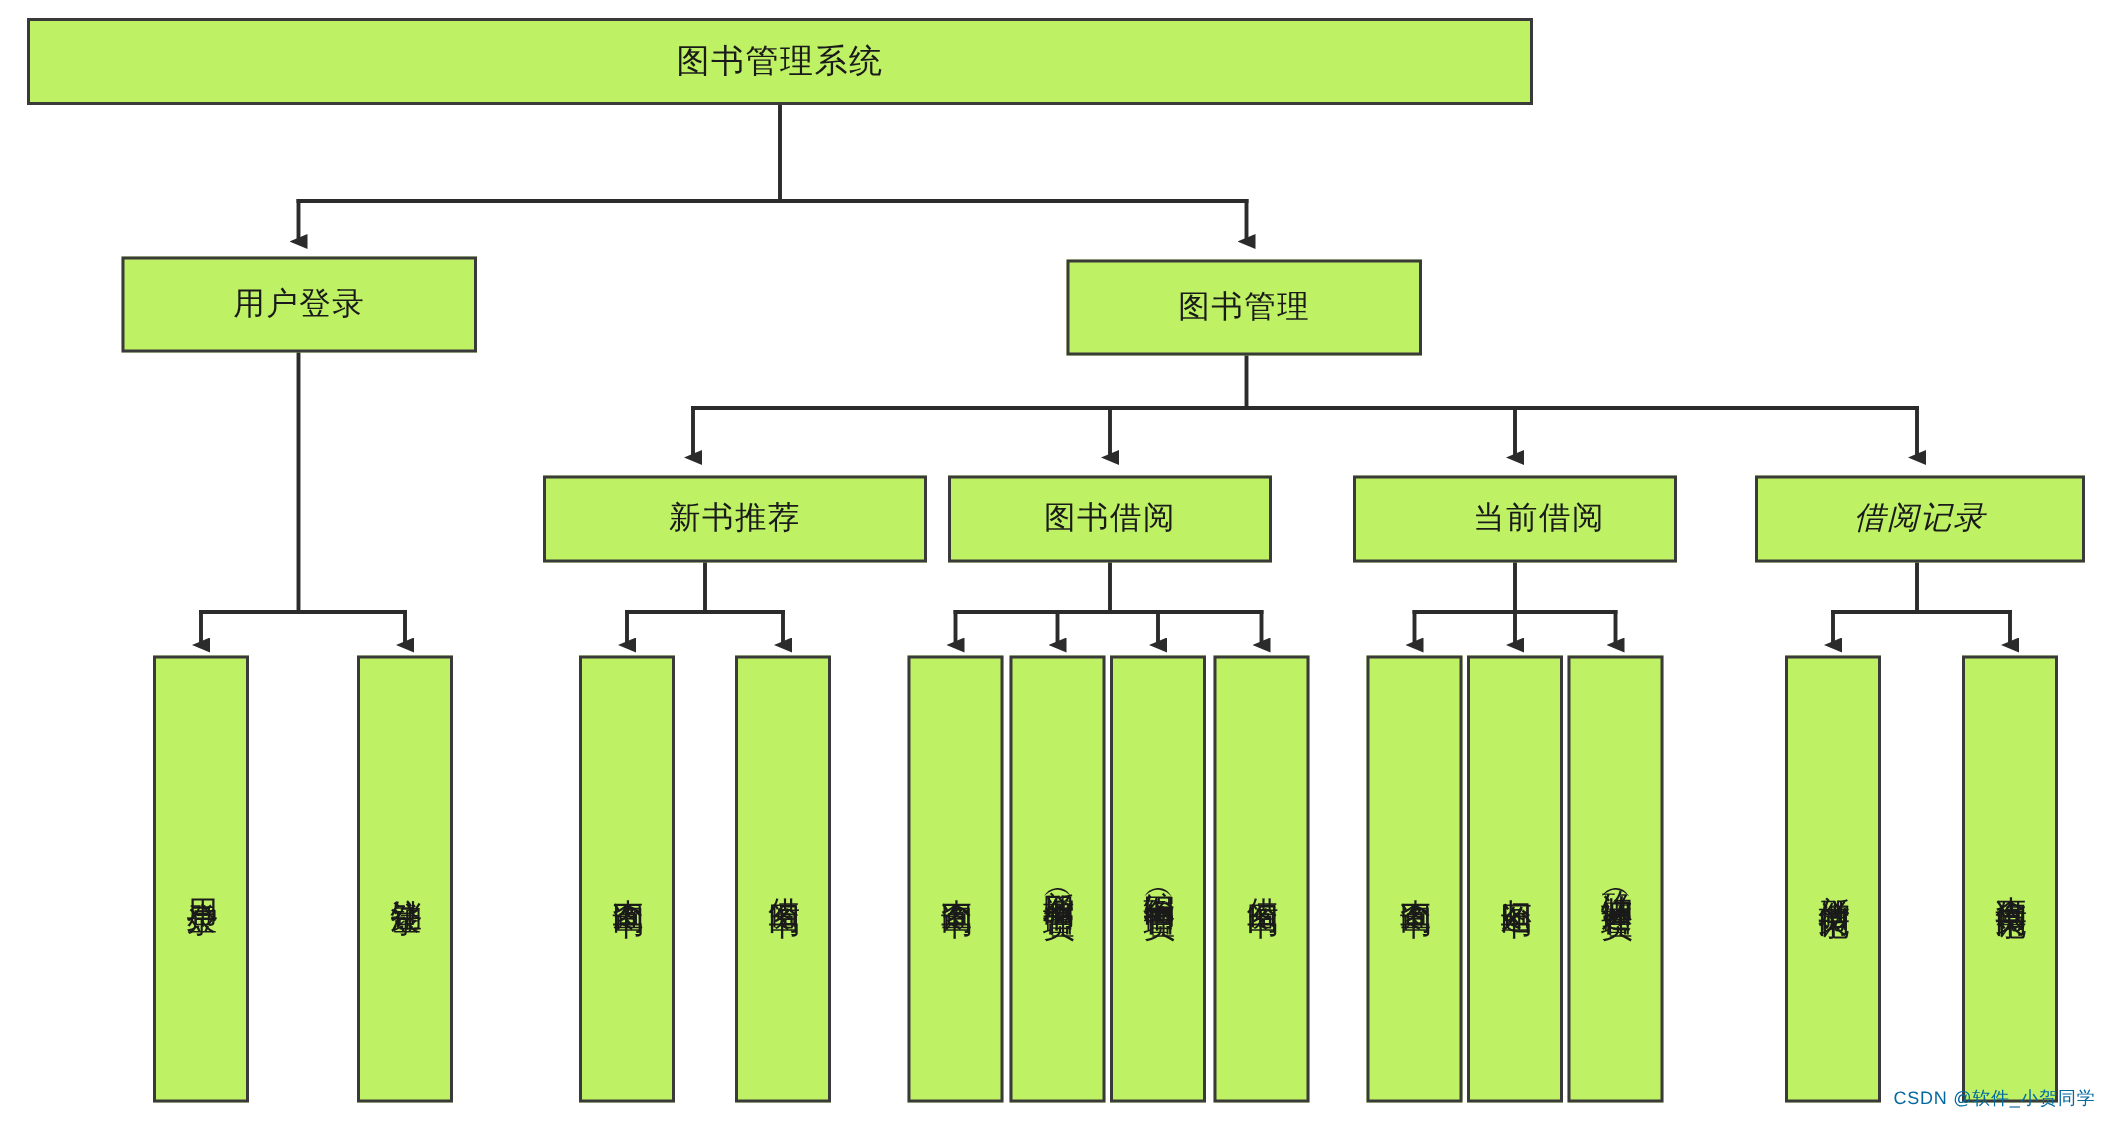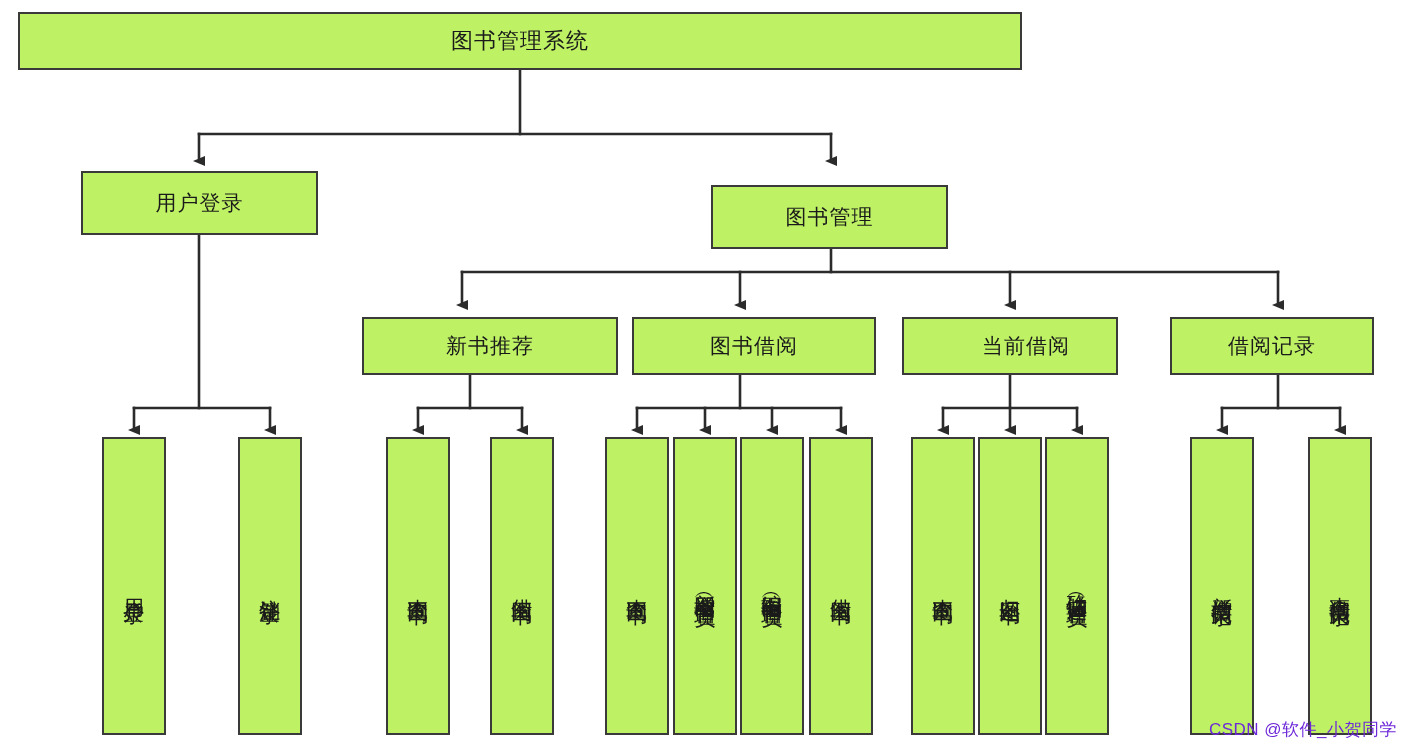--- a/index.html
+++ b/index.html
@@ -55,22 +55,22 @@
     font-size: 21px;
     line-height: 1.22;
     letter-spacing: 2px;
     white-space: nowrap;
     color: #1a1a1a;
   }
   .watermark {
     position: absolute;
     right: 8px;
     bottom: 6px;
-    font-size: 17px;
-    color: #6d28d9;
+    font-size: 12px;
+    color: #0369a1;
     letter-spacing: 0.5px;
     white-space: nowrap;
     user-select: none;
   }
 </style>
 </head>
 <body>
 
 <div id="canvas">
 
@@ -125,34 +125,34 @@
     </g>
   </svg>
 
   <div class="node horiz root" style="left:18px; top:12px; width:1004px; height:58px;">
     <span>图书管理系统</span>
   </div>
 
   <div class="node horiz" style="left:81px; top:171px; width:237px; height:64px;">
     <span>用户登录</span>
   </div>
-  <div class="node horiz" style="left:711px; top:185px; width:237px; height:64px;">
+  <div class="node horiz" style="left:711px; top:173px; width:237px; height:64px;">
     <span>图书管理</span>
   </div>
 
   <div class="node horiz" style="left:362px; top:317px; width:256px; height:58px;">
     <span>新书推荐</span>
   </div>
-  <div class="node horiz" style="left:632px; top:317px; width:244px; height:58px;">
+  <div class="node horiz" style="left:632px; top:317px; width:216px; height:58px;">
     <span>图书借阅</span>
   </div>
   <div class="node horiz" style="left:902px; top:317px; width:216px; height:58px;padding-left:32px;">
     <span>当前借阅</span>
   </div>
-  <div class="node horiz" style="left:1170px; top:317px; width:204px; height:58px;">
+  <div class="node horiz" style="left:1170px; top:317px; width:220px; height:58px;font-style:italic;">
     <span>借阅记录</span>
   </div>
 
   <div class="node leaf" style="left:102px; top:437px; width:64px; height:298px;">
     <span class="vtext">用户登录</span>
   </div>
   <div class="node leaf" style="left:238px; top:437px; width:64px; height:298px;">
     <span class="vtext">注销登录</span>
   </div>
 

